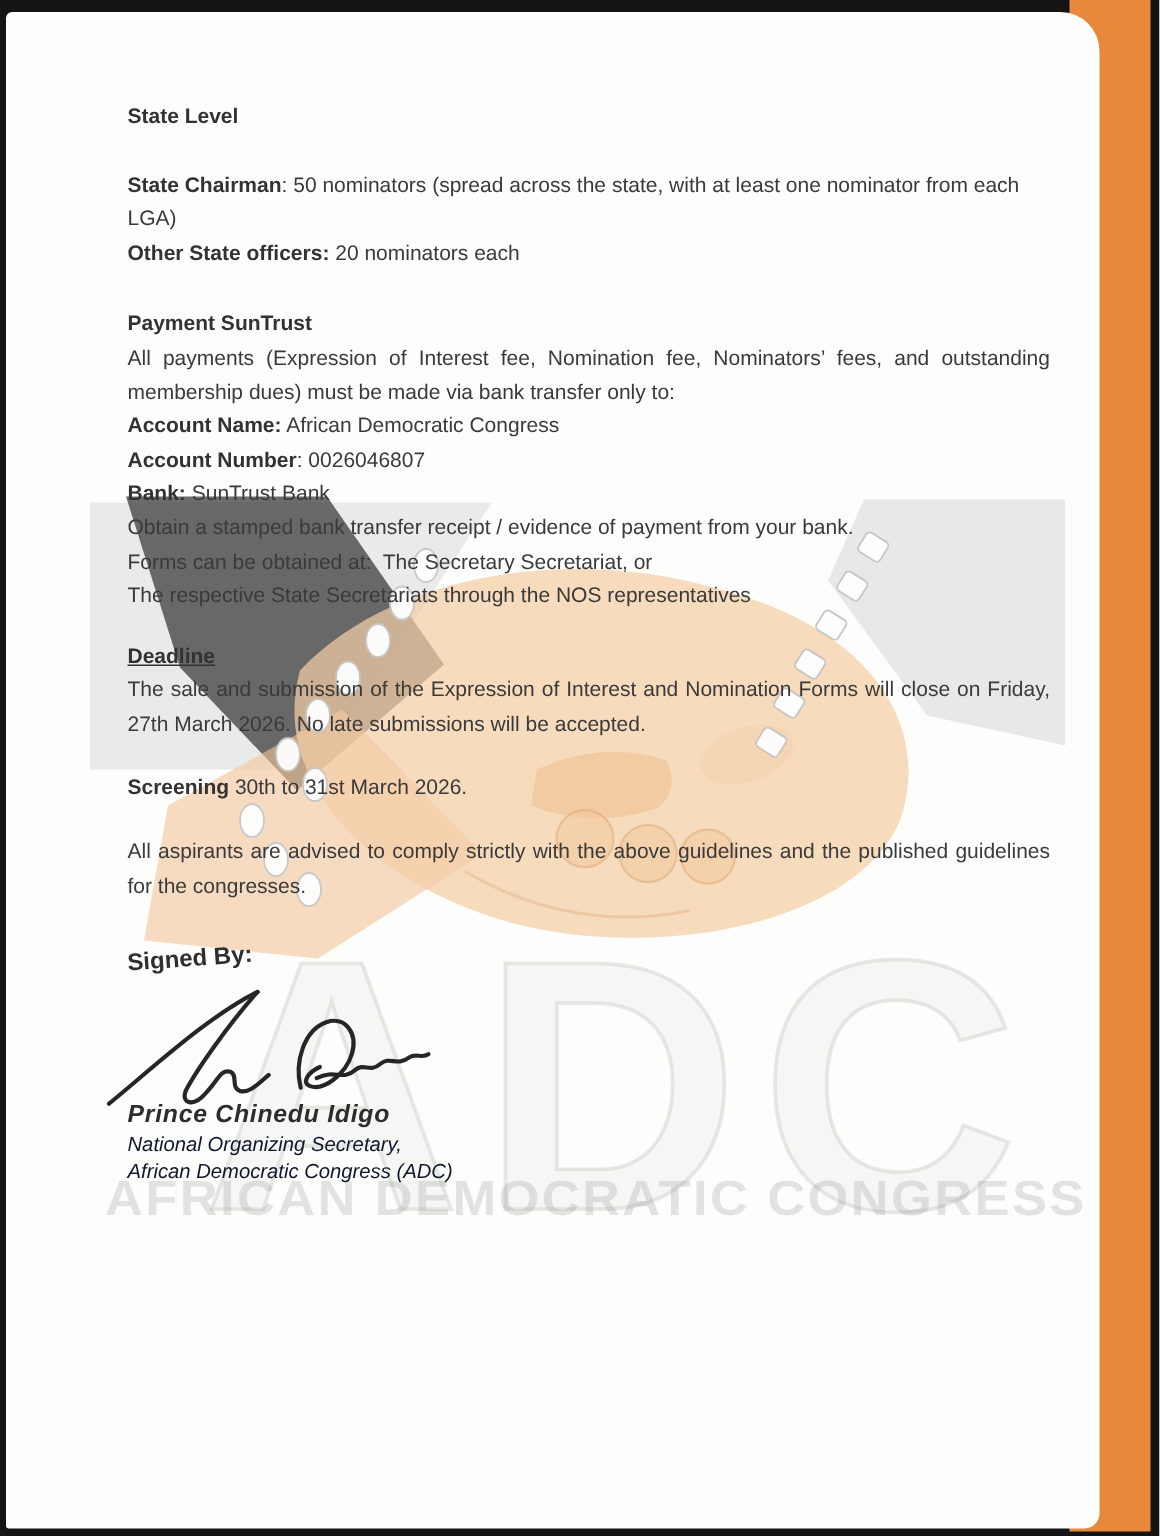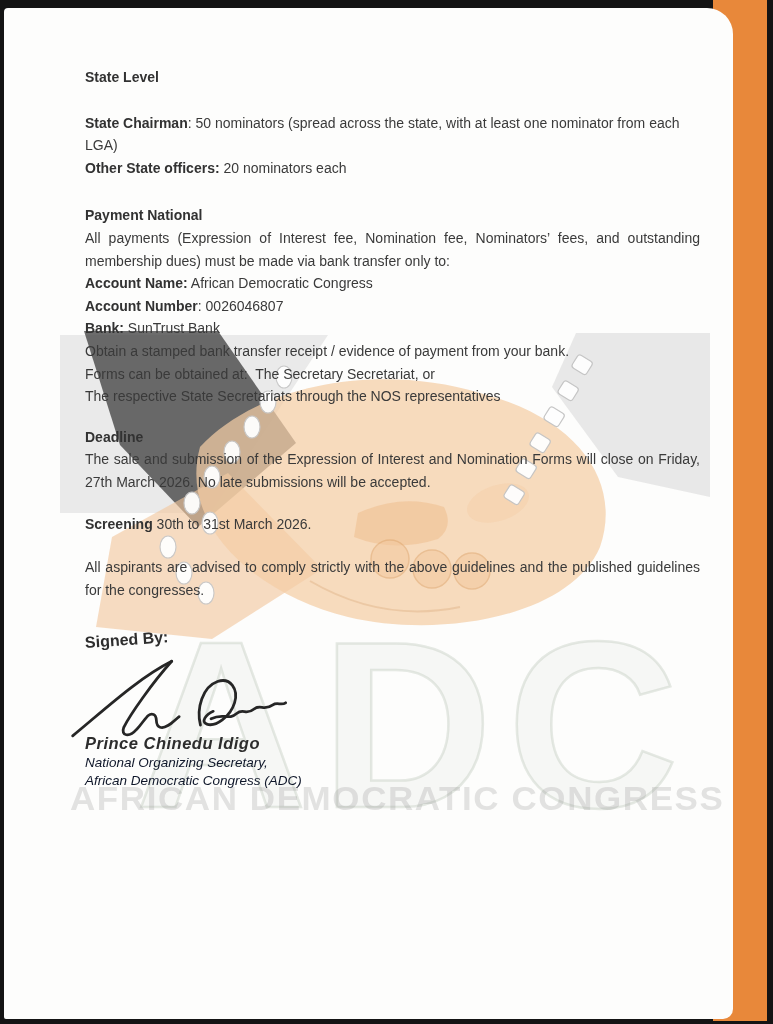--- a/index.html
+++ b/index.html
@@ -9,21 +9,21 @@
   .page { position:absolute; left:4px; top:8px; width:729px; bottom:5px; background:#FDFDFC;
           border-radius:4px 26px 10px 2px; z-index:2; overflow:hidden; }
   .content { position:relative; z-index:5; padding:58px 0 0 81px; width:696px; color:#3A3A3A;
              font-size:14px; line-height:22.6px; }
   .content p, .content h2 { width:615px; }
   h2 { font-size:14px; font-weight:700; color:#323232; }
   .lead { font-weight:700; color:#323232; }
   .just { text-align:justify; }
   .prewrap { white-space:pre-wrap; }
   .gap-sm { margin-top:17px; }
-  .gap-md { margin-top:18px; }
+  .gap-md { margin-top:18px;text-decoration:underline; }
   .gap-lg { margin-top:25px; }
   .mt-chair { margin-top:23px; }
   .mt-screen { margin-top:19px; }
   .mt-asp { margin-top:21px; }
   .signed-by { margin-top:31px; font-size:16px; font-weight:700; color:#2e2e2e;
                transform:rotate(-4deg); transform-origin:0 50%; width:120px; }
   .signature-svg { display:block; margin:2px 0 0 -16px; }
   .sig-block { margin-top:-6px; font-style:italic; color:#333; }
   .sig-name { font-size:16.5px; font-weight:700; letter-spacing:0.5px; line-height:21px; color:#2d2d2d; }
   .sig-role, .sig-org { font-size:13.5px; line-height:18.5px; color:#0f172a; }
@@ -91,21 +91,21 @@
 
     <div class="wm-congress">AFRICAN DEMOCRATIC CONGRESS</div>
 
     <div class="content">
 
       <h2>State Level</h2>
 
       <p class="mt-chair"><span class="lead">State Chairman</span><span>: 50 nominators (spread across the state, with at least one nominator from each LGA)</span></p>
       <p><span class="lead">Other State officers:</span><span> 20 nominators each</span></p>
 
-      <h2 class="gap-lg">Payment National</h2>
+      <h2 class="gap-lg">Payment SunTrust</h2>
       <p class="just">All payments (Expression of Interest fee, Nomination fee, Nominators’ fees, and outstanding membership dues) must be made via bank transfer only to:</p>
       <p><span class="lead">Account Name:</span><span> African Democratic Congress</span></p>
       <p><span class="lead">Account Number</span><span>: 0026046807</span></p>
       <p><span class="lead">Bank:</span><span> SunTrust Bank</span></p>
       <p>Obtain a stamped bank transfer receipt / evidence of payment from your bank.</p>
 
       <p class="prewrap">Forms can be obtained at:  The Secretary Secretariat, or</p>
       <p>The respective State Secretariats through the NOS representatives</p>
 
       <h2 class="gap-md">Deadline</h2>

